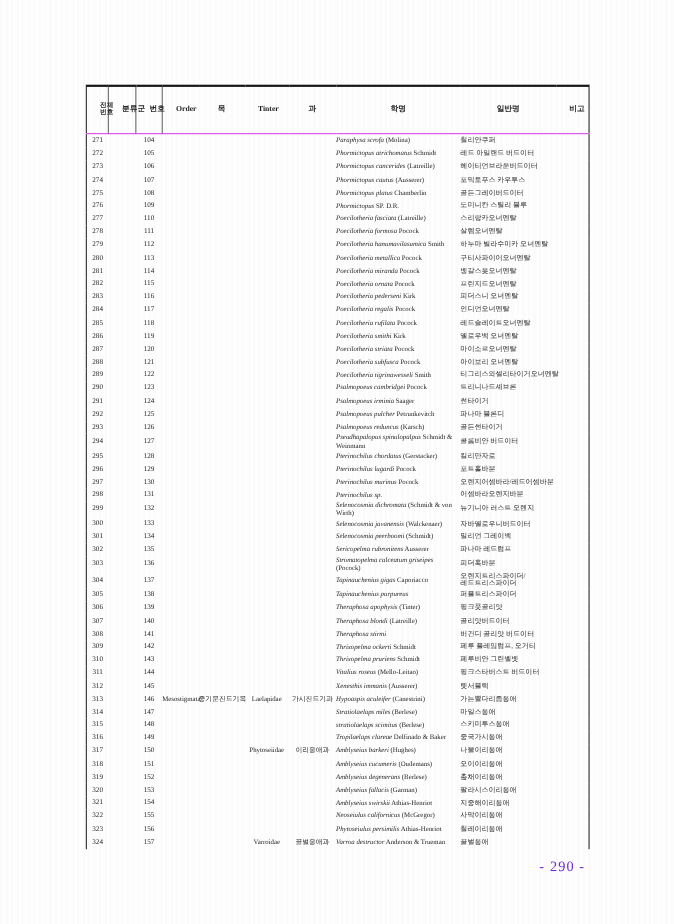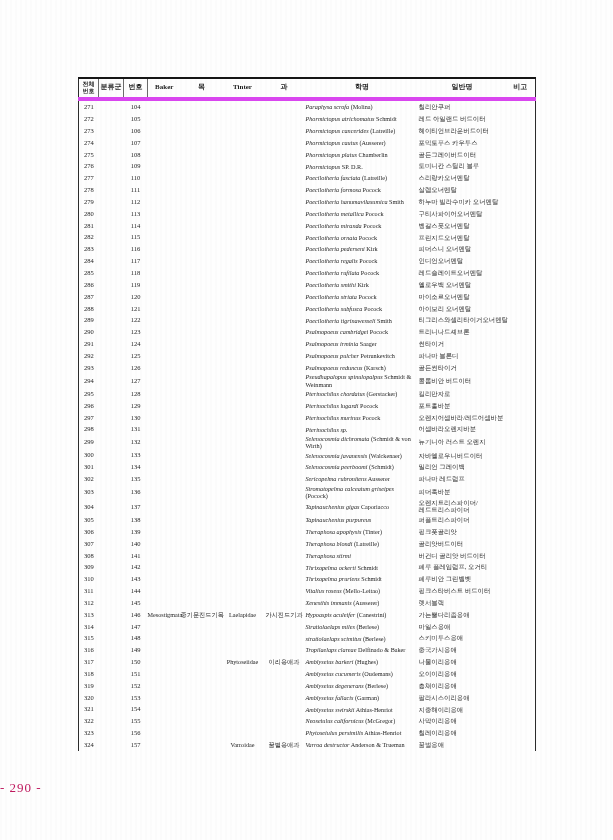--- a/index.html
+++ b/index.html
@@ -11,41 +11,41 @@
     color:#1e1e1e;
     overflow:hidden;
   }
   table.species{
     position:absolute;left:78px;top:77px;width:457px;
     border-collapse:collapse;table-layout:fixed;
     border-left:1px solid #2b2b2b;border-right:1px solid #2b2b2b;
   }
   thead th{
     font-weight:bold;font-size:7px;line-height:1.12;
-    border-top:2px solid #161616;border-bottom:4px solid #d946ef;
-    height:18px;vertical-align:middle;padding:0;
+    border-top:2px solid #161616;border-bottom:1px solid #d946ef;
+    height:18px;vertical-align:middle;padding:12px;
     white-space:nowrap;
   }
   thead th.h0{font-size:6px;}
   thead th.h0,thead th.h1,thead th.h2{border-right:1px solid #6a6a6a;}
   tbody td{
     font-size:6.5px;line-height:1.15;height:11.85px;
     padding:0;vertical-align:middle;
   }
   td.c-no,td.c-num{text-align:center;}
   td.c-order,td.c-family,td.c-order-kr,td.c-family-kr{
     text-align:center;font-size:6.2px;white-space:nowrap;overflow:visible;
   }
   td.c-sci{font-size:6.2px;padding-right:3px;}
   td.c-sci i{font-style:italic;}
   td.c-common{font-size:6.4px;white-space:nowrap;overflow:visible;}
   td.c-common.wrap{white-space:normal;word-break:break-all;}
   .page-number{
     position:absolute;top:780px;left:0;width:532px;
-    text-align:left;font-size:13px;letter-spacing:1px;color:#be185d;
+    text-align:right;font-size:13px;letter-spacing:1px;color:#6d28d9;
   }
 </style>
 </head>
 <body>
 
 <table class="species">
   <colgroup>
     <col style="width:20px">
       <col style="width:25px">
       <col style="width:24px">
@@ -55,21 +55,21 @@
     <col style="width:43px">
       <col style="width:113px">
       <col style="width:87px">
     <col style="width:30px">
   </colgroup>
   <thead>
     <tr>
         <th class="h0">전체<br>번호</th>
         <th class="h1">분류군</th>
         <th class="h2">번호</th>
-        <th class="h3">Baker</th>
+        <th class="h3">Order</th>
         <th class="h4">목</th>
         <th class="h5">Tinter</th>
         <th class="h6">과</th>
         <th class="h7">학명</th>
         <th class="h8">일반명</th>
         <th class="h9">비고</th>
       </tr>
   </thead>
   <tbody>
       <tr>

